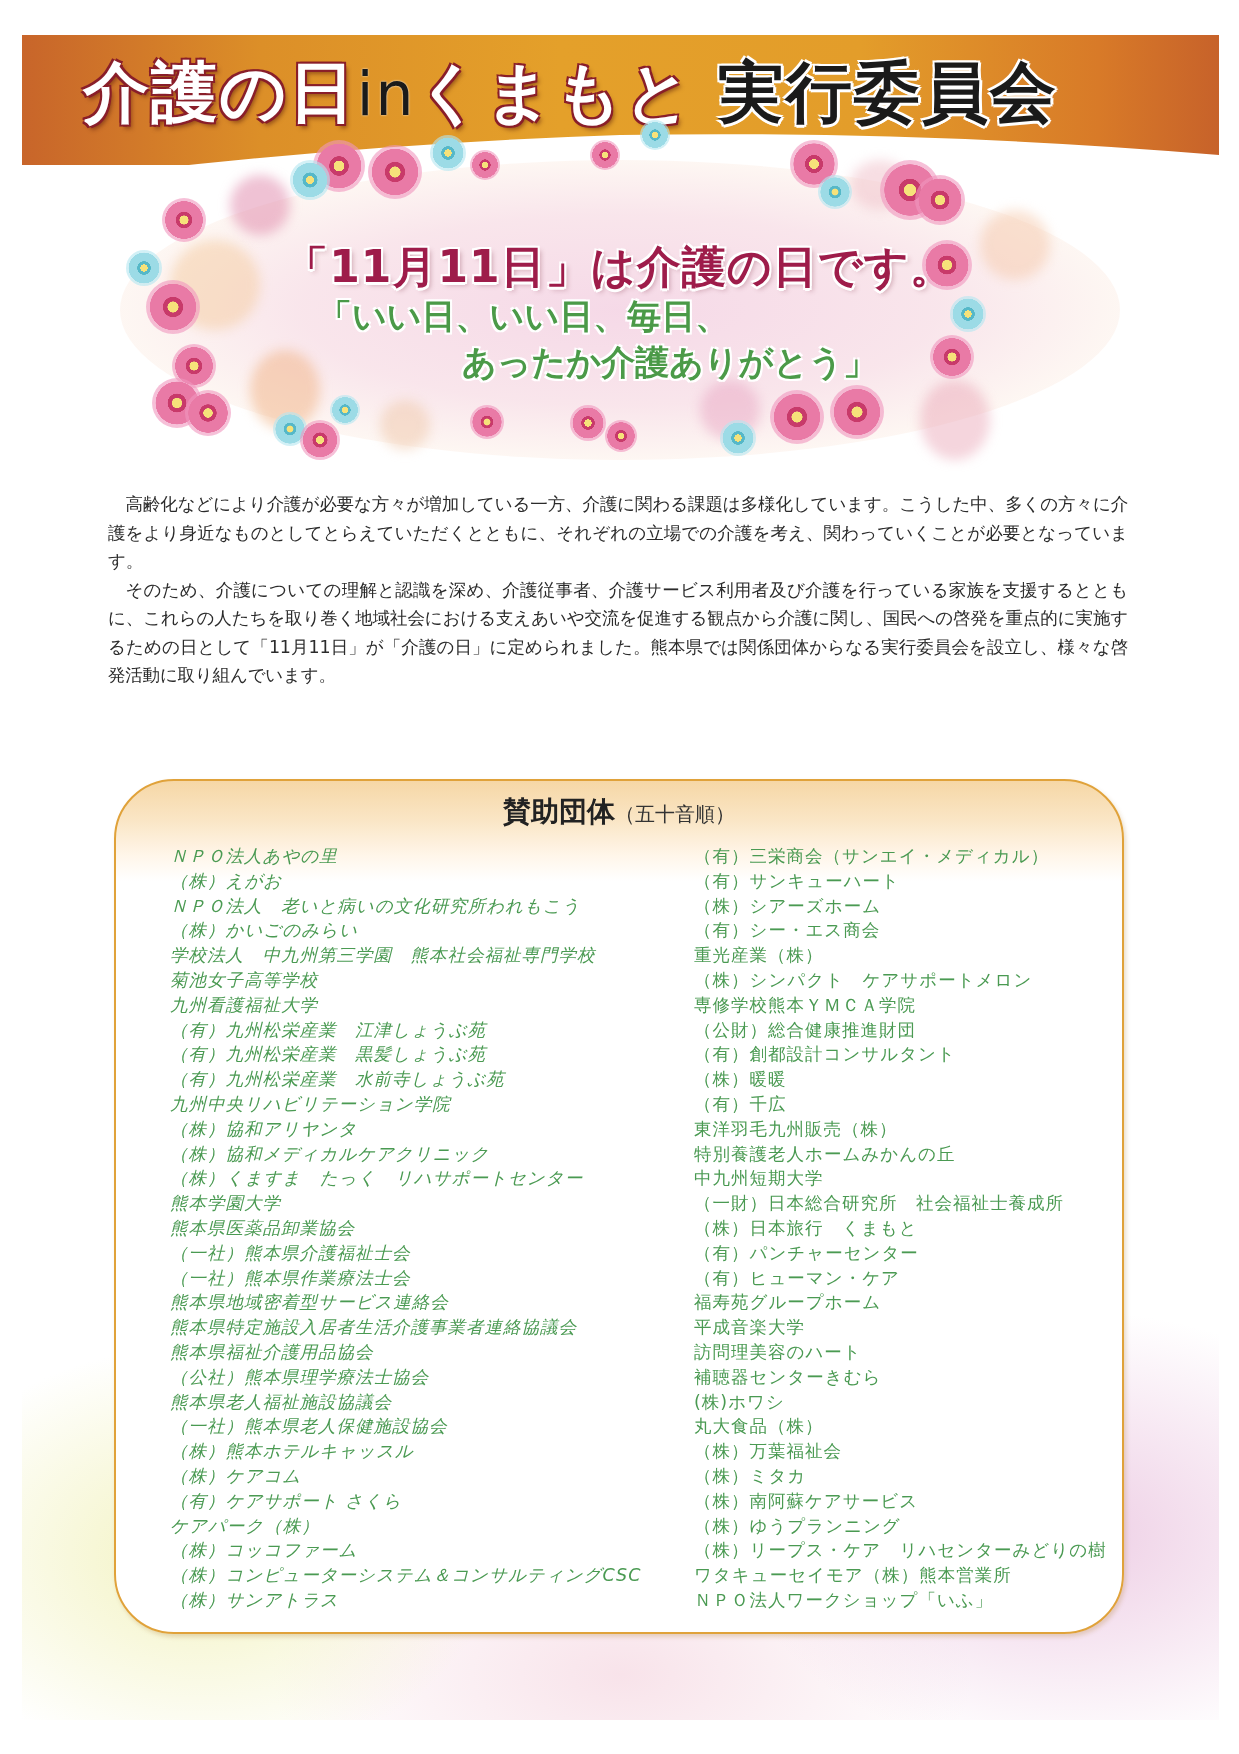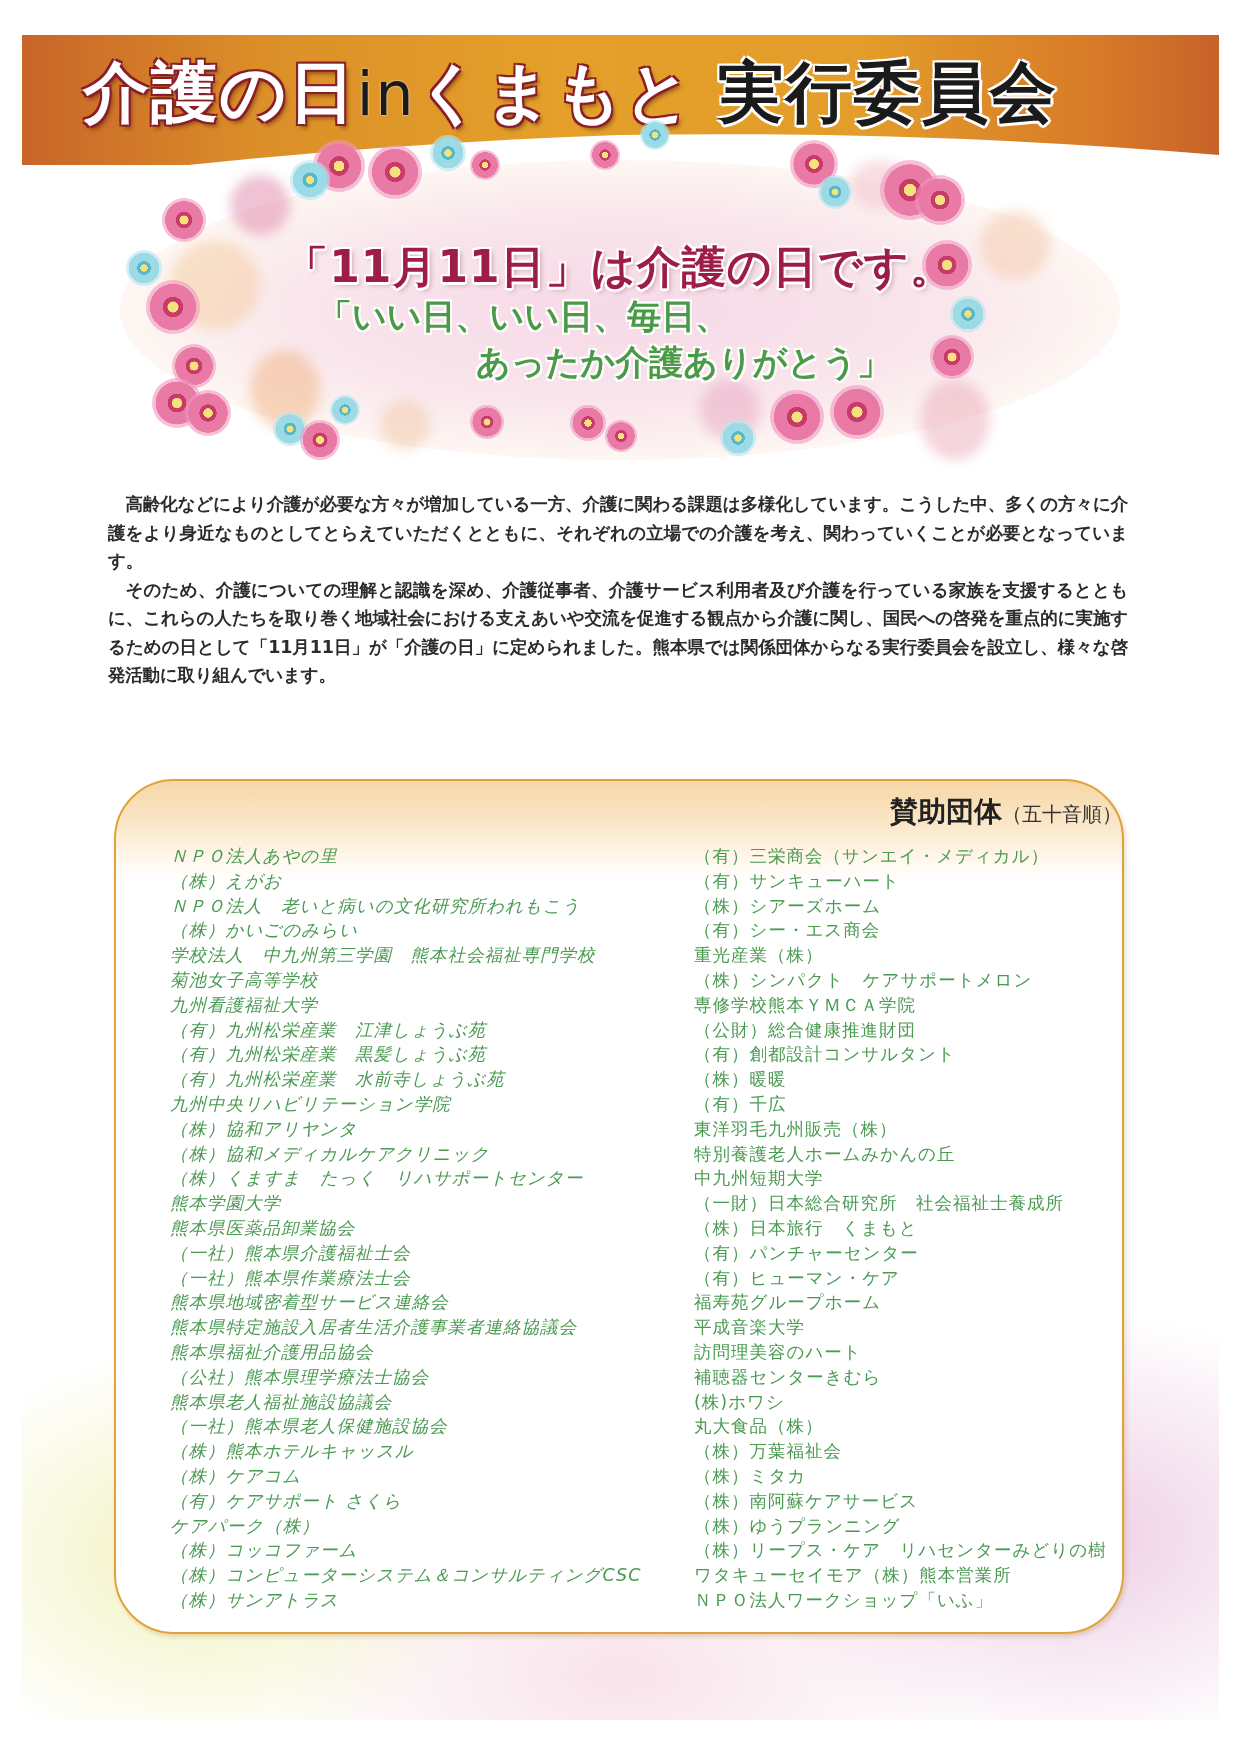--- a/index.html
+++ b/index.html
@@ -58,39 +58,39 @@
     font-size: 44px; font-weight: bold; color: #9e1c4a; letter-spacing: 1px;
     text-shadow: 2px 2px 0 #fff, -2px -2px 0 #fff, 2px -2px 0 #fff, -2px 2px 0 #fff, 0 3px 0 #fff, 3px 3px 5px rgba(120,40,60,0.35);
     margin-top: 6px;
   }
   .slogan-sub {
     position: absolute; font-size: 34px; font-weight: bold; color: #4b9a48;
     text-shadow: 2px 2px 0 #fff, -2px -2px 0 #fff, 2px -2px 0 #fff, -2px 2px 0 #fff, 0 2px 0 #fff;
     white-space: nowrap;
   }
   .slogan-sub.l1 { left: 318px; top: 294px; }
-  .slogan-sub.l2 { left: 476px; top: 340px; }
+  .slogan-sub.l2 { left: 462px; top: 340px; }
 
   
   .intro {
     position: absolute; left: 108px; top: 490px; width: 1020px;
     font-family: "DejaVu Sans", sans-serif; font-size: 17.5px; line-height: 28.5px; color: #2b2b2b;
     letter-spacing: -0.2px;
   }
-  .intro p { text-indent: 1em; text-align: justify; font-weight: bold; }
+  .intro p { text-indent: 1em; text-align: justify; }
 
   
   .sponsors {
     position: absolute; left: 114px; top: 779px; width: 1010px; height: 855px;
     border: 2px solid #e0a23a; border-radius: 60px;
     background: linear-gradient(180deg, #f6d7a6 0px, #fae6c6 40px, #fff6ea 75px, #ffffff 100px, #ffffff 100%);
     box-shadow: 2px 3px 4px rgba(170,120,40,0.25);
   }
   .sponsors-title {
-    position: absolute; left: 0; top: 12px; width: 100%; text-align: right; white-space: nowrap;
+    position: absolute; left: 0; top: 12px; width: 100%; text-align: center; white-space: nowrap;
   }
   .sponsors-title .main { font-size: 28px; font-weight: bold; color: #222; }
   .sponsors-title .note { font-size: 20px; color: #333; }
 
   .sp-col {
     position: absolute; top: 63px; list-style: none;
     font-size: 17.5px; line-height: 24.8px; color: #4a9a52; letter-spacing: 1px; white-space: nowrap;
   }
   .sp-col.left { left: 54px; font-style: italic; }
   .sp-col.right { left: 578px; }

